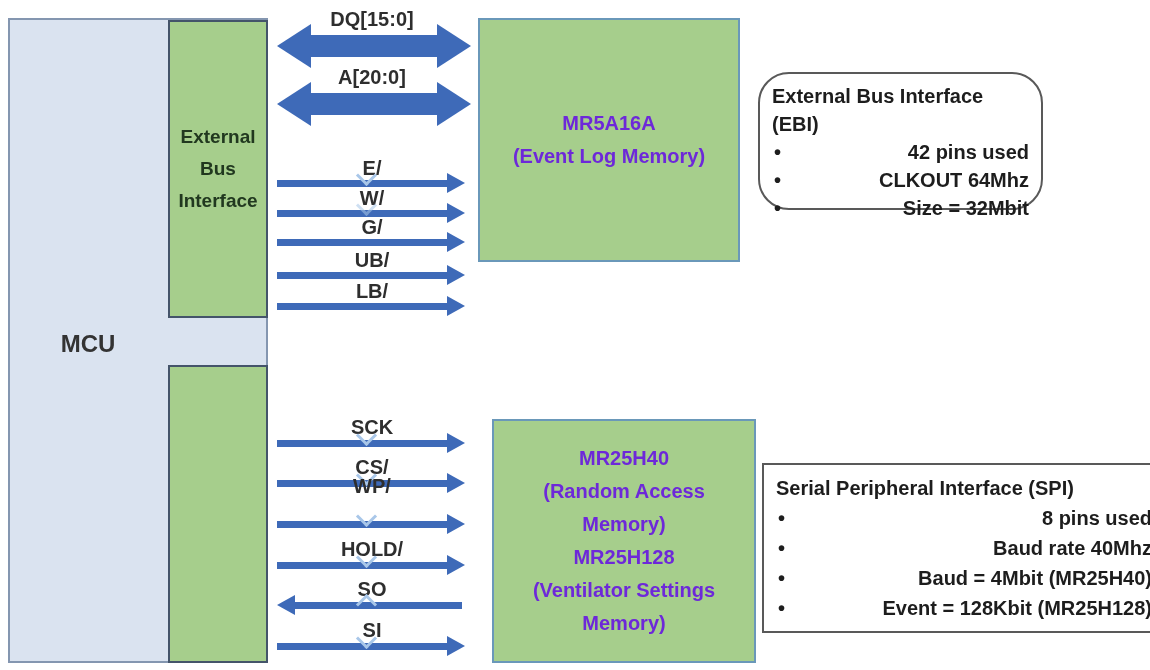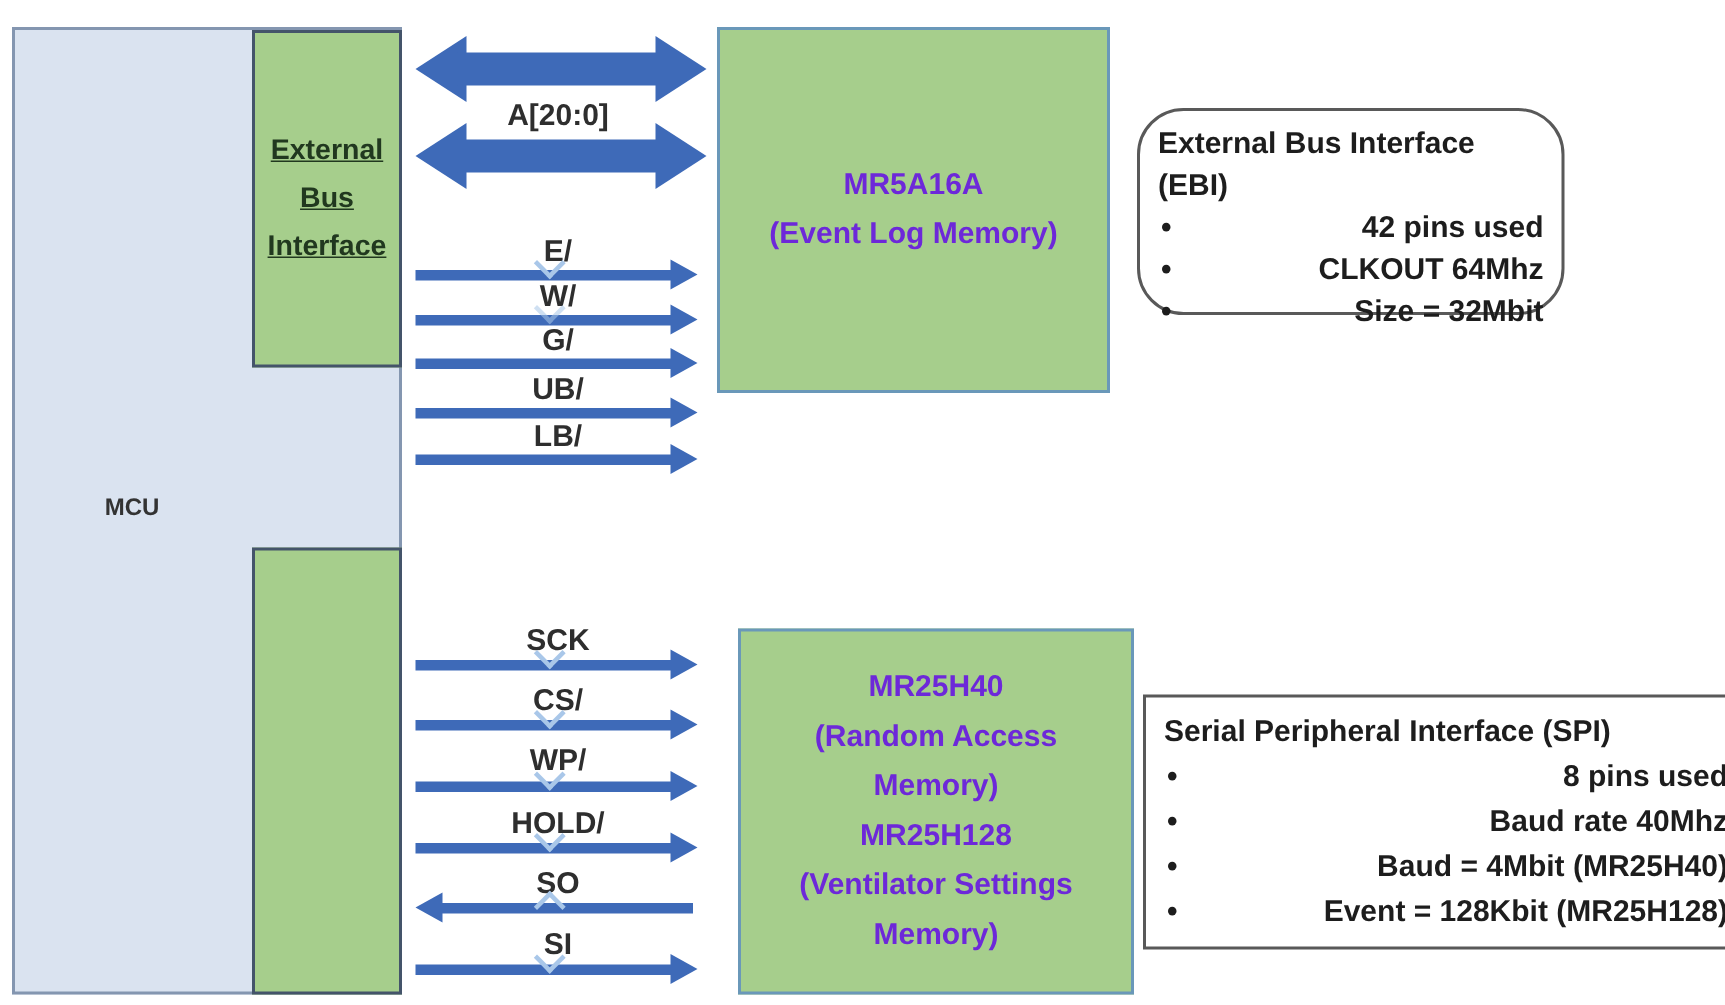--- a/index.html
+++ b/index.html
@@ -8,28 +8,28 @@
     font-family:"Liberation Sans",sans-serif;
   }
   
   .box{position:absolute;box-sizing:border-box;}
   #mcu{
     left:8px;top:18px;width:260px;height:645px;
     background:var(--mcu-fill,#dae3f0);border:2px solid var(--mcu-border,#8496b0);
   }
   #mcu-label{
     position:absolute;left:8px;top:330px;width:160px;text-align:center;
-    font-size:16px;font-weight:bold;color:#333333;
+    font-size:24px;font-weight:bold;color:#333333;
   }
   .green-left{
     background:var(--box-green,#a6ce8c);border:2px solid var(--green-border-left,#44546a);
     display:flex;align-items:center;justify-content:center;text-align:center;
     font-size:19px;font-weight:bold;color:#21381f;line-height:32px;white-space:pre-line;
   }
-  #ebi-strip{left:168px;top:20px;width:100px;height:225px;text-decoration:underline;}
+  #ebi-strip{left:168px;top:20px;width:100px;height:298px;}
   #spi-strip{left:168px;top:365px;width:100px;height:298px;}
   .green-right{
     background:var(--box-green,#a6ce8c);border:2px solid var(--green-border-right,#6a98b9);
     display:flex;align-items:center;justify-content:center;text-align:center;
     font-size:20px;font-weight:bold;color:#6d28d9;line-height:33px;white-space:pre-line;
   }
   #mem-top{left:478px;top:18px;width:262px;height:244px;}
   #mem-bottom{left:492px;top:419px;width:264px;height:244px;}
   
   .info{
@@ -85,20 +85,21 @@
 
   <div id="mem-top" class="box green-right">MR5A16A
 (Event Log Memory)</div>
   <div id="mem-bottom" class="box green-right">MR25H40
 (Random Access
 Memory)
 MR25H128
 (Ventilator Settings
 Memory)</div>
 
+  <div class="sig-label" style="top:8px">DQ[15:0]</div>
   <div class="dbl" style="top:24px">
     <span class="headL"></span>
     <span class="body"></span>
     <span class="headR"></span>
   </div>
 
   <div class="sig-label" style="top:66px">A[20:0]</div>
   <div class="dbl" style="top:82px">
     <span class="headL"></span>
     <span class="body"></span>
@@ -144,21 +145,21 @@
     <span class="chev down"></span>
   </div>
 
   <div class="sig-label" style="top:456px">CS/</div>
   <div class="arr" style="top:473px">
     <span class="body"></span>
     <span class="head"></span>
     <span class="chev down"></span>
   </div>
 
-  <div class="sig-label" style="top:496px">WP/</div>
+  <div class="sig-label" style="top:475px">WP/</div>
   <div class="arr" style="top:514px">
     <span class="body"></span>
     <span class="head"></span>
     <span class="chev down"></span>
   </div>
 
   <div class="sig-label" style="top:538px">HOLD/</div>
   <div class="arr" style="top:555px">
     <span class="body"></span>
     <span class="head"></span>

